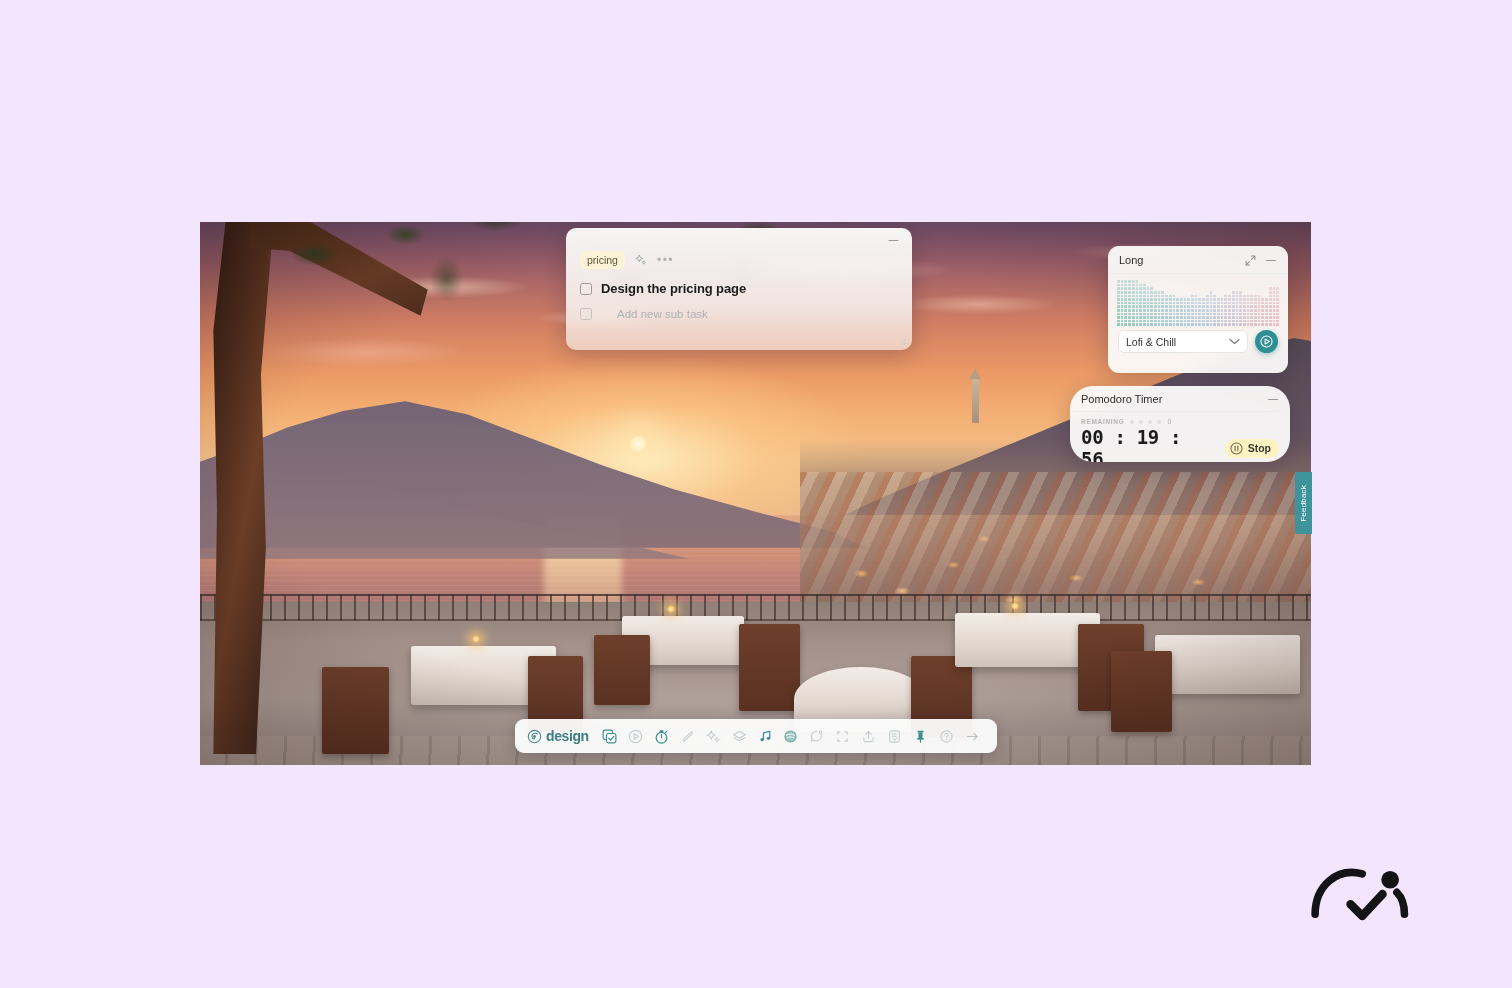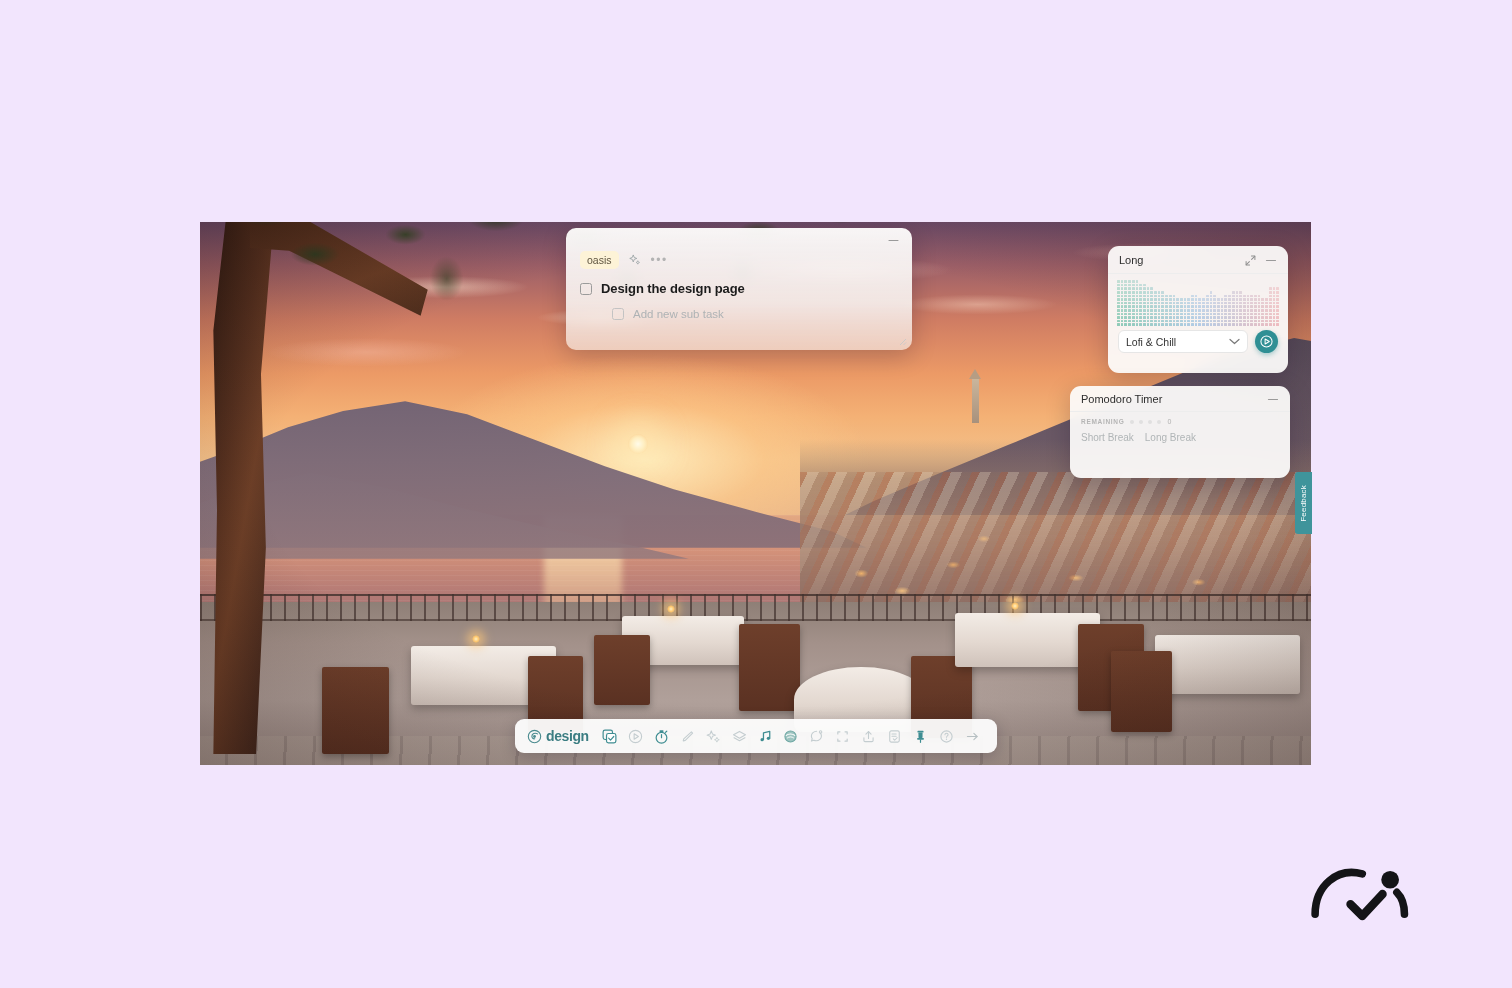--- a/index.html
+++ b/index.html
@@ -190,21 +190,21 @@
   .tag {
     background: #fdf3d7; color: #5f5540;
     font-size: 10.5px; padding: 3px 7px; border-radius: 5px; font-weight: 500;
   }
   .task-ico { width: 14px; height: 14px; color: #9aa3a6; }
   .dots { letter-spacing: 1.5px; color: #b3b3b3; font-size: 12px; line-height: 10px;}
   .task-main { display: flex; align-items: center; gap: 9px; margin-top: 12px; }
   .cbox { width: 12px; height: 12px; border: 1.6px solid #9b9b9b; border-radius: 2.5px; background: transparent; flex: 0 0 auto;}
   .cbox.sub { border-color: #c3c3c3; }
   .task-title { font-size: 13px; font-weight: 700; color: #1c1c1c; letter-spacing: -0.1px;}
-  .task-sub { display: flex; align-items: center; gap: 9px; margin-top: 12px; margin-left: 32px; }
+  .task-sub { display: flex; align-items: center; gap: 25px; margin-top: 12px; }
   .task-sub-label { font-size: 11.5px; color: #aeb3b5; }
   .resize-grip { position:absolute; right:5px; bottom:4px; width:8px; height:8px; }
 
   
   #music-widget { left: 908px; top: 24px; width: 180px; height: 127px; border-radius: 11px; overflow: hidden; }
   .mw-head { display:flex; align-items:center; justify-content:space-between; padding: 8px 11px 7px; border-bottom: 1px solid #ededed;}
   .mw-title { font-size: 11px; color: #2d2d2d; font-weight: 500;}
   .mw-head-icons { display:flex; align-items:center; gap: 9px; color:#9a9a9a; }
   .viz { padding: 8px 9px 4px; height: 56px; display:flex; align-items:flex-end; gap:1px; }
   .viz-col { flex:1; display:flex; flex-direction:column-reverse; gap:1px; }
@@ -215,21 +215,21 @@
     display:flex; align-items:center; justify-content:space-between; padding: 0 7px;
     font-size: 10.5px; color:#333;
   }
   .play-btn {
     width:23px; height:23px; border-radius:50%; background:#2f8f94;
     display:flex; align-items:center; justify-content:center; flex:0 0 auto;
     box-shadow: 0 2px 5px rgba(47,143,148,0.4);
   }
 
   
-  #pomodoro-widget { left: 870px; top: 164px; width: 220px; height: 92px; border-radius: 11px; overflow:hidden; }
+  #pomodoro-widget { left: 870px; top: 164px; width: 220px; height: 76px; border-radius: 23px; overflow:hidden; }
   .pw-head { display:flex; align-items:center; justify-content:space-between; padding: 7px 11px 6px; border-bottom:1px solid #ededed;}
   .pw-title { font-size: 11px; color:#2d2d2d; font-weight:500;}
   .pw-body { padding: 6px 11px 0; }
   .pw-remaining { display:flex; align-items:center; gap:5px; }
   .pw-rem-label { font-size:6.5px; letter-spacing:0.7px; color:#b5b5b5; font-weight:600;}
   .pw-dot { width:4px; height:4px; border-radius:50%; background:#e0e0e0; }
   .pw-rem-count { font-size:7px; color:#b0b0b0; margin-left:2px; }
   .pw-timerrow { display:flex; align-items:center; gap:12px; margin-top:1px;}
   .pw-time { font-family: "DejaVu Sans Mono", monospace; font-size:19px; font-weight:700; color:#1b1b1b; letter-spacing:-0.3px;}
   .stop-btn {
@@ -316,31 +316,31 @@
       <div class="foliage"></div>
       <div class="vignette"></div>
     </div>
 
     <div class="widget" id="task-card">
       <svg class="task-minimize" viewBox="0 0 14 10">
         <line x1="2" y1="5" x2="12" y2="5" stroke="#9a9a9a" stroke-width="1.2" stroke-linecap="round"></line>
       </svg>
 
       <div class="task-top">
-        <span class="tag">oasis</span>
+        <span class="tag">pricing</span>
         <svg class="task-ico" viewBox="0 0 16 16">
           <path d="M6 2.2 L7.1 5.1 L10 6.2 L7.1 7.3 L6 10.2 L4.9 7.3 L2 6.2 L4.9 5.1 Z" fill="none" stroke="#9aa3a6" stroke-width="1" stroke-linejoin="round"></path>
           <path d="M11.2 8.8 L11.8 10.2 L13.2 10.8 L11.8 11.4 L11.2 12.8 L10.6 11.4 L9.2 10.8 L10.6 10.2 Z" fill="none" stroke="#9aa3a6" stroke-width="0.8" stroke-linejoin="round"></path>
         </svg>
         <span class="dots">•••</span>
       </div>
 
       <div class="task-main">
         <span class="cbox"></span>
-        <span class="task-title">Design the design page</span>
+        <span class="task-title">Design the pricing page</span>
       </div>
 
       <div class="task-sub">
         <span class="cbox sub"></span>
         <span class="task-sub-label">Add new sub task</span>
       </div>
 
       <svg class="resize-grip" viewBox="0 0 8 8">
         <line x1="7" y1="1" x2="1" y2="7" stroke="#c8c8c8" stroke-width="0.9"></line>
         <line x1="7" y1="4.5" x2="4.5" y2="7" stroke="#c8c8c8" stroke-width="0.9"></line>
@@ -913,20 +913,31 @@
       <div class="pw-body">
         <div class="pw-remaining">
           <span class="pw-rem-label">REMAINING</span>
           <span class="pw-dot"></span>
           <span class="pw-dot"></span>
           <span class="pw-dot"></span>
           <span class="pw-dot"></span>
           <span class="pw-rem-count">0</span>
         </div>
 
+        <div class="pw-timerrow">
+          <span class="pw-time">00 : 19 : 56</span>
+          <div class="stop-btn">
+            <svg width="13" height="13" viewBox="0 0 14 14">
+              <circle cx="7" cy="7" r="6" fill="none" stroke="#6e6a4a" stroke-width="1.1"></circle>
+              <line x1="5.5" y1="4.6" x2="5.5" y2="9.4" stroke="#6e6a4a" stroke-width="1.2" stroke-linecap="round"></line>
+              <line x1="8.5" y1="4.6" x2="8.5" y2="9.4" stroke="#6e6a4a" stroke-width="1.2" stroke-linecap="round"></line>
+            </svg>
+            <span class="stop-label">Stop</span>
+          </div>
+        </div>
 
         <div class="pw-tabs">
 
           <span class="pw-tab">Short Break</span>
           <span class="pw-tab">Long Break</span>
 
         </div>
       </div>
     </div>
 

